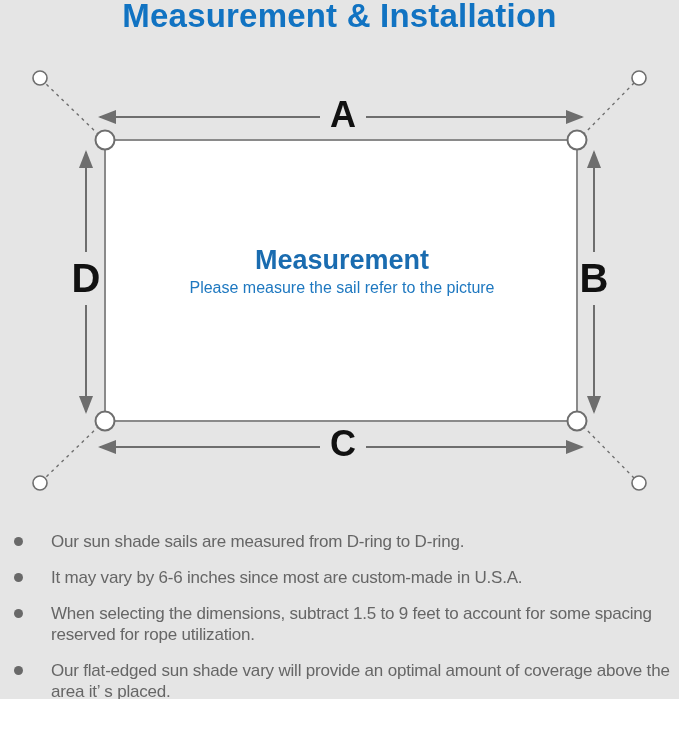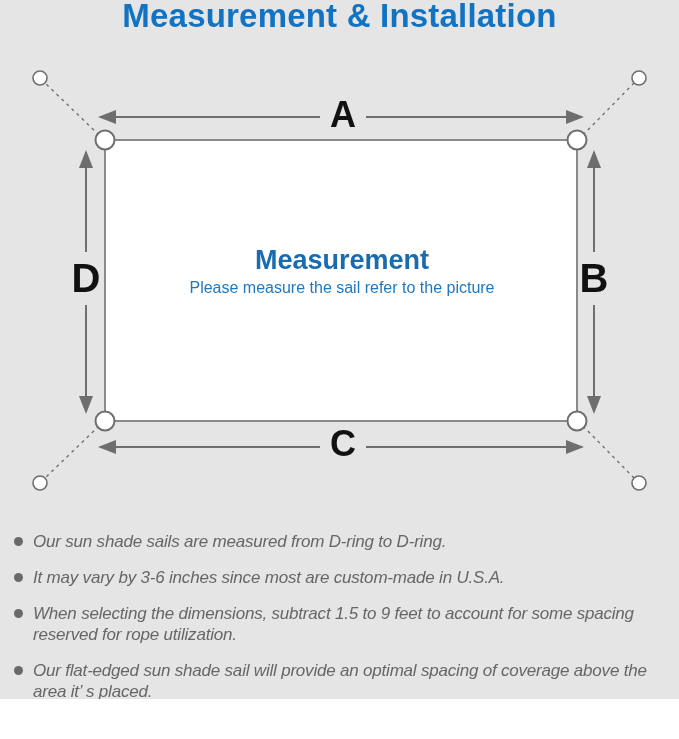--- a/index.html
+++ b/index.html
@@ -52,27 +52,26 @@
     left: 14px;
     top: 531px;
     right: 5px;
     margin: 0;
     padding: 0;
     list-style: none;
   }
   .bullet-item {
     display: flex;
     align-items: flex-start;
-    gap: 10px;
+    gap: 28px;
     margin: 0 0 15px 0;
     font-size: 17px;
     line-height: 21px;
     letter-spacing: -0.2px;
     color: #666666;
-    font-style: italic;
   }
   .dot {
     flex: none;
     width: 9px;
     height: 9px;
     margin-top: 6px;
     border-radius: 50%;
     background: #696969;
   }
 </style>
@@ -127,25 +126,25 @@
     <text x="342" y="293" text-anchor="middle" class="center-subtitle">Please measure the sail refer to the picture</text>
   </svg>
 
   <ul class="bullets">
     <li class="bullet-item">
       <span class="dot"></span>
       <span>Our sun shade sails are measured from D-ring to D-ring.</span>
     </li>
     <li class="bullet-item">
       <span class="dot"></span>
-      <span>It may vary by 3-6 inches since most are custom-made in U.S.A.</span>
+      <span>It may vary by 6-6 inches since most are custom-made in U.S.A.</span>
     </li>
     <li class="bullet-item">
       <span class="dot"></span>
       <span>When selecting the dimensions, subtract 1.5 to 9 feet to account for some spacing reserved for rope utilization.</span>
     </li>
     <li class="bullet-item">
       <span class="dot"></span>
-      <span>Our flat-edged sun shade sail will provide an optimal spacing of coverage above the area it’ s placed.</span>
+      <span>Our flat-edged sun shade vary will provide an optimal amount of coverage above the area it’ s placed.</span>
     </li>
   </ul>
 
 </div>
 
 </body></html>

